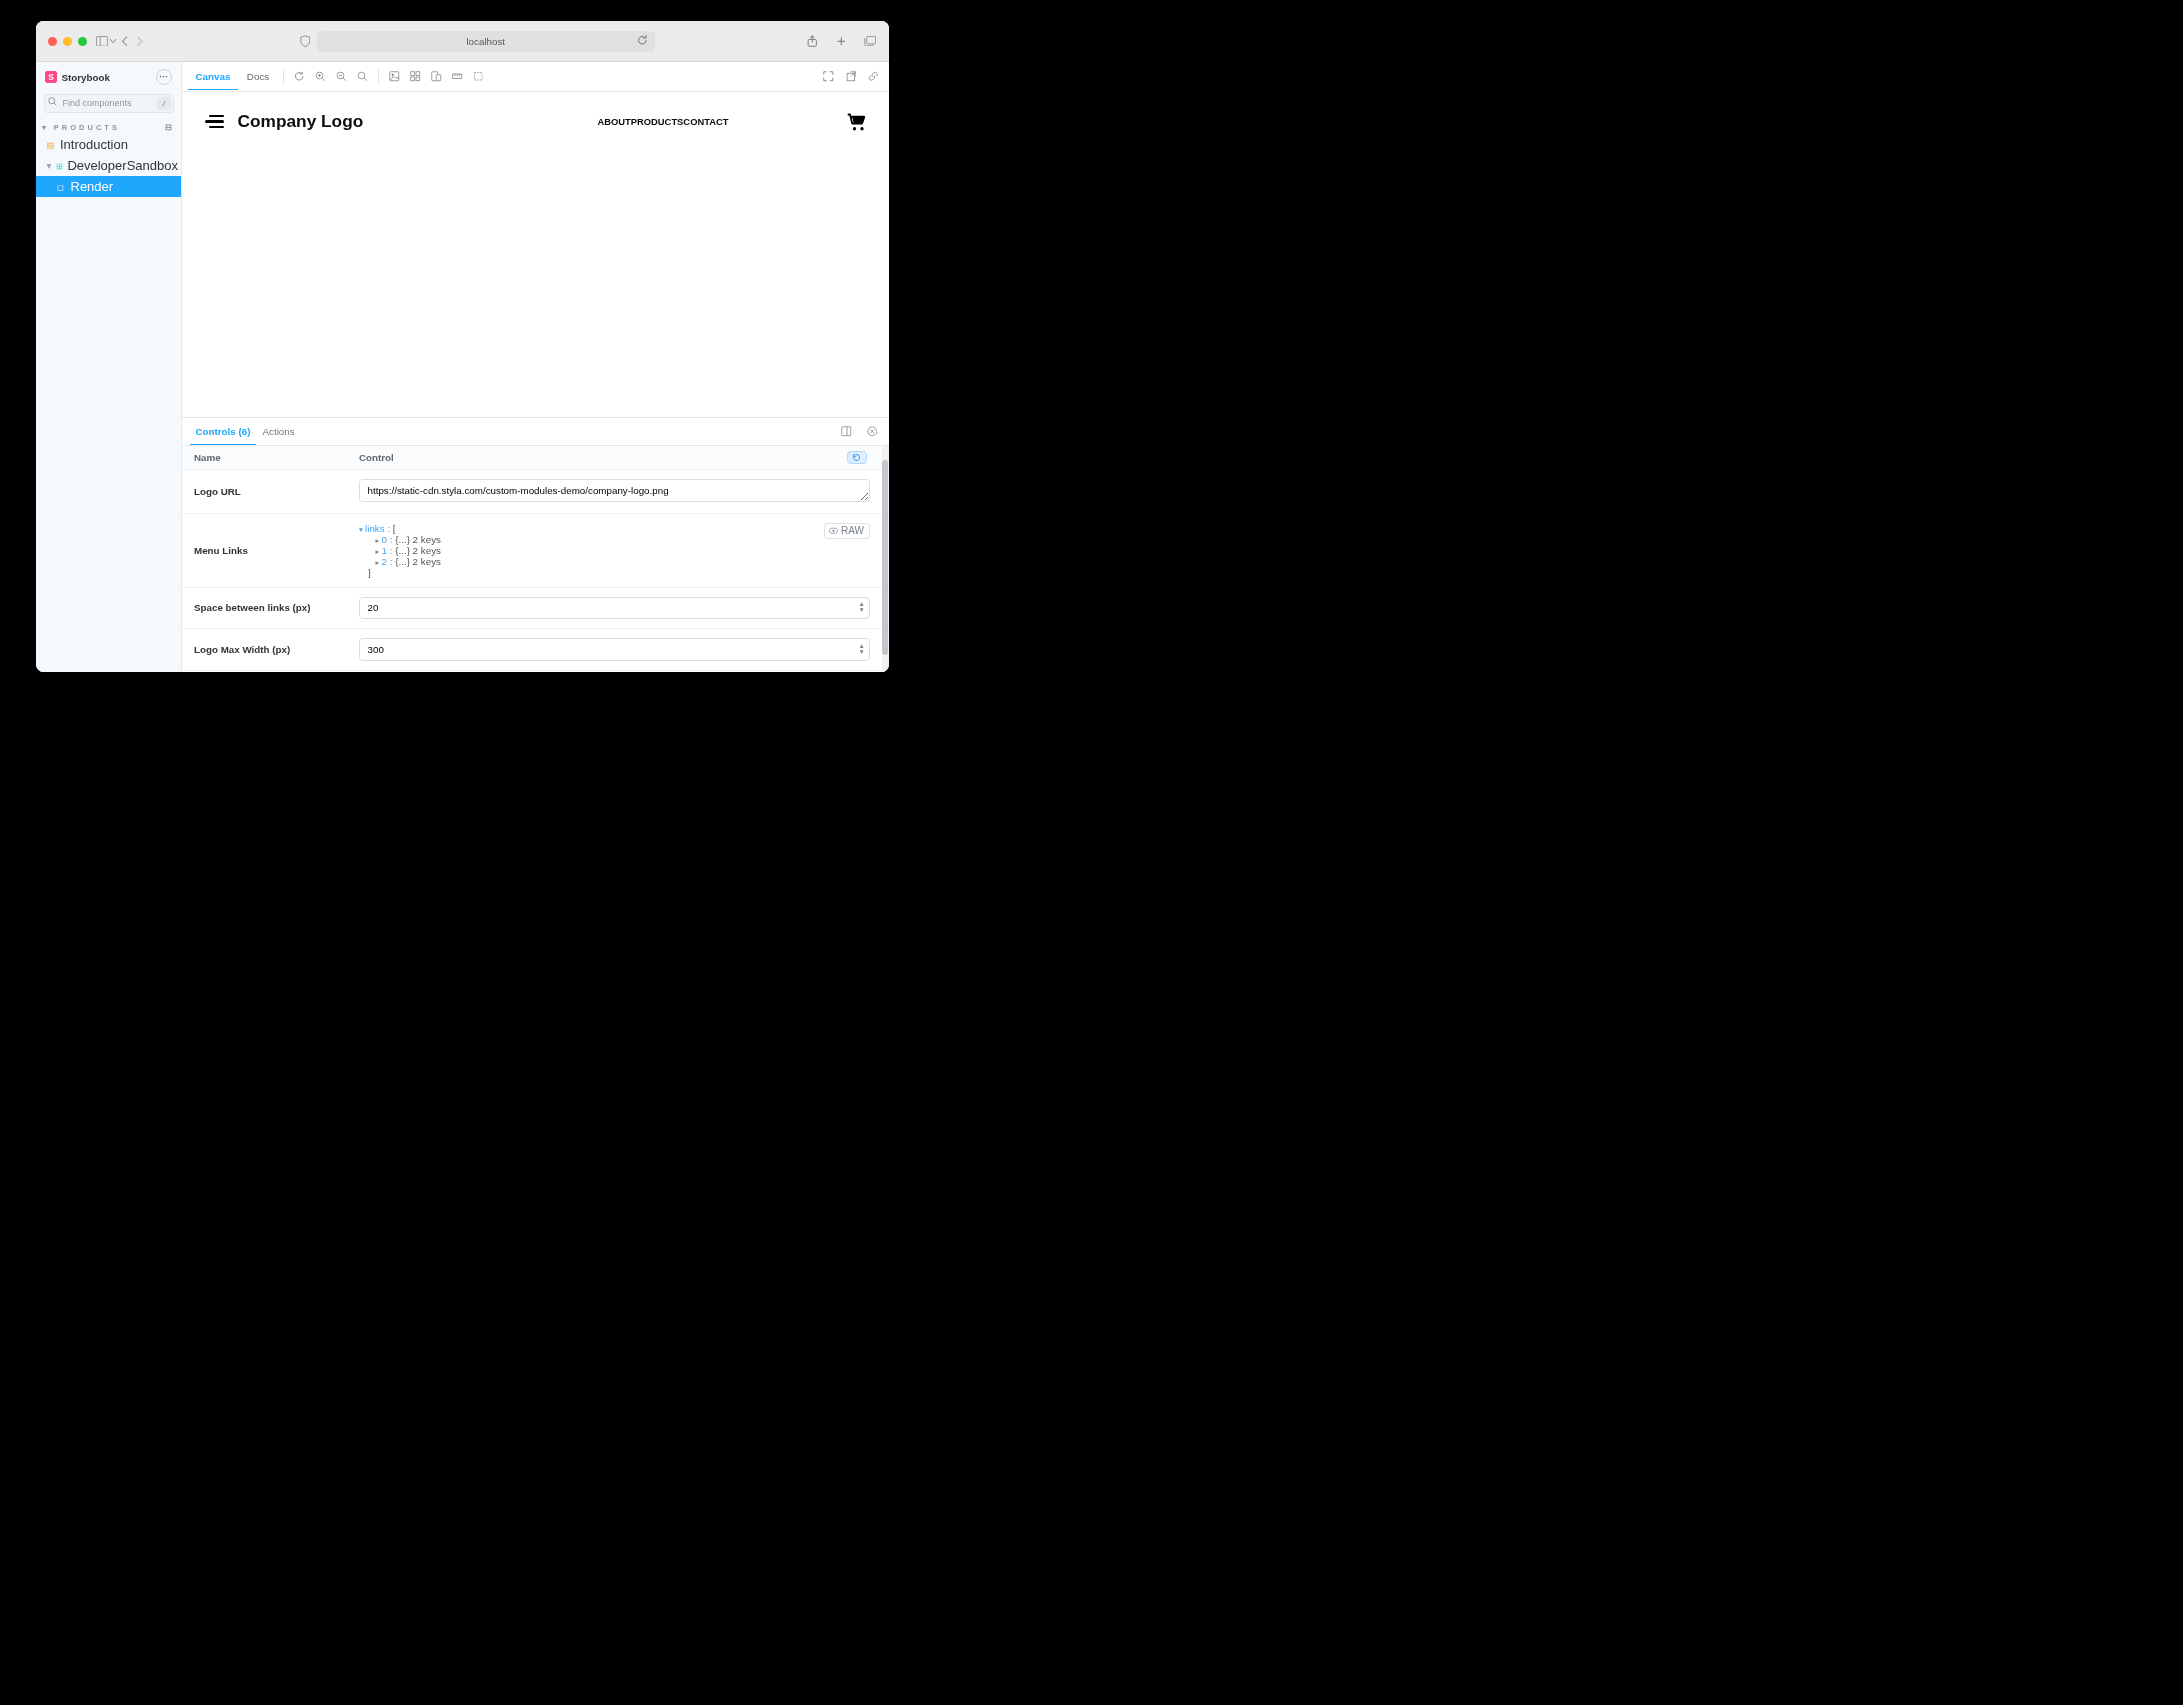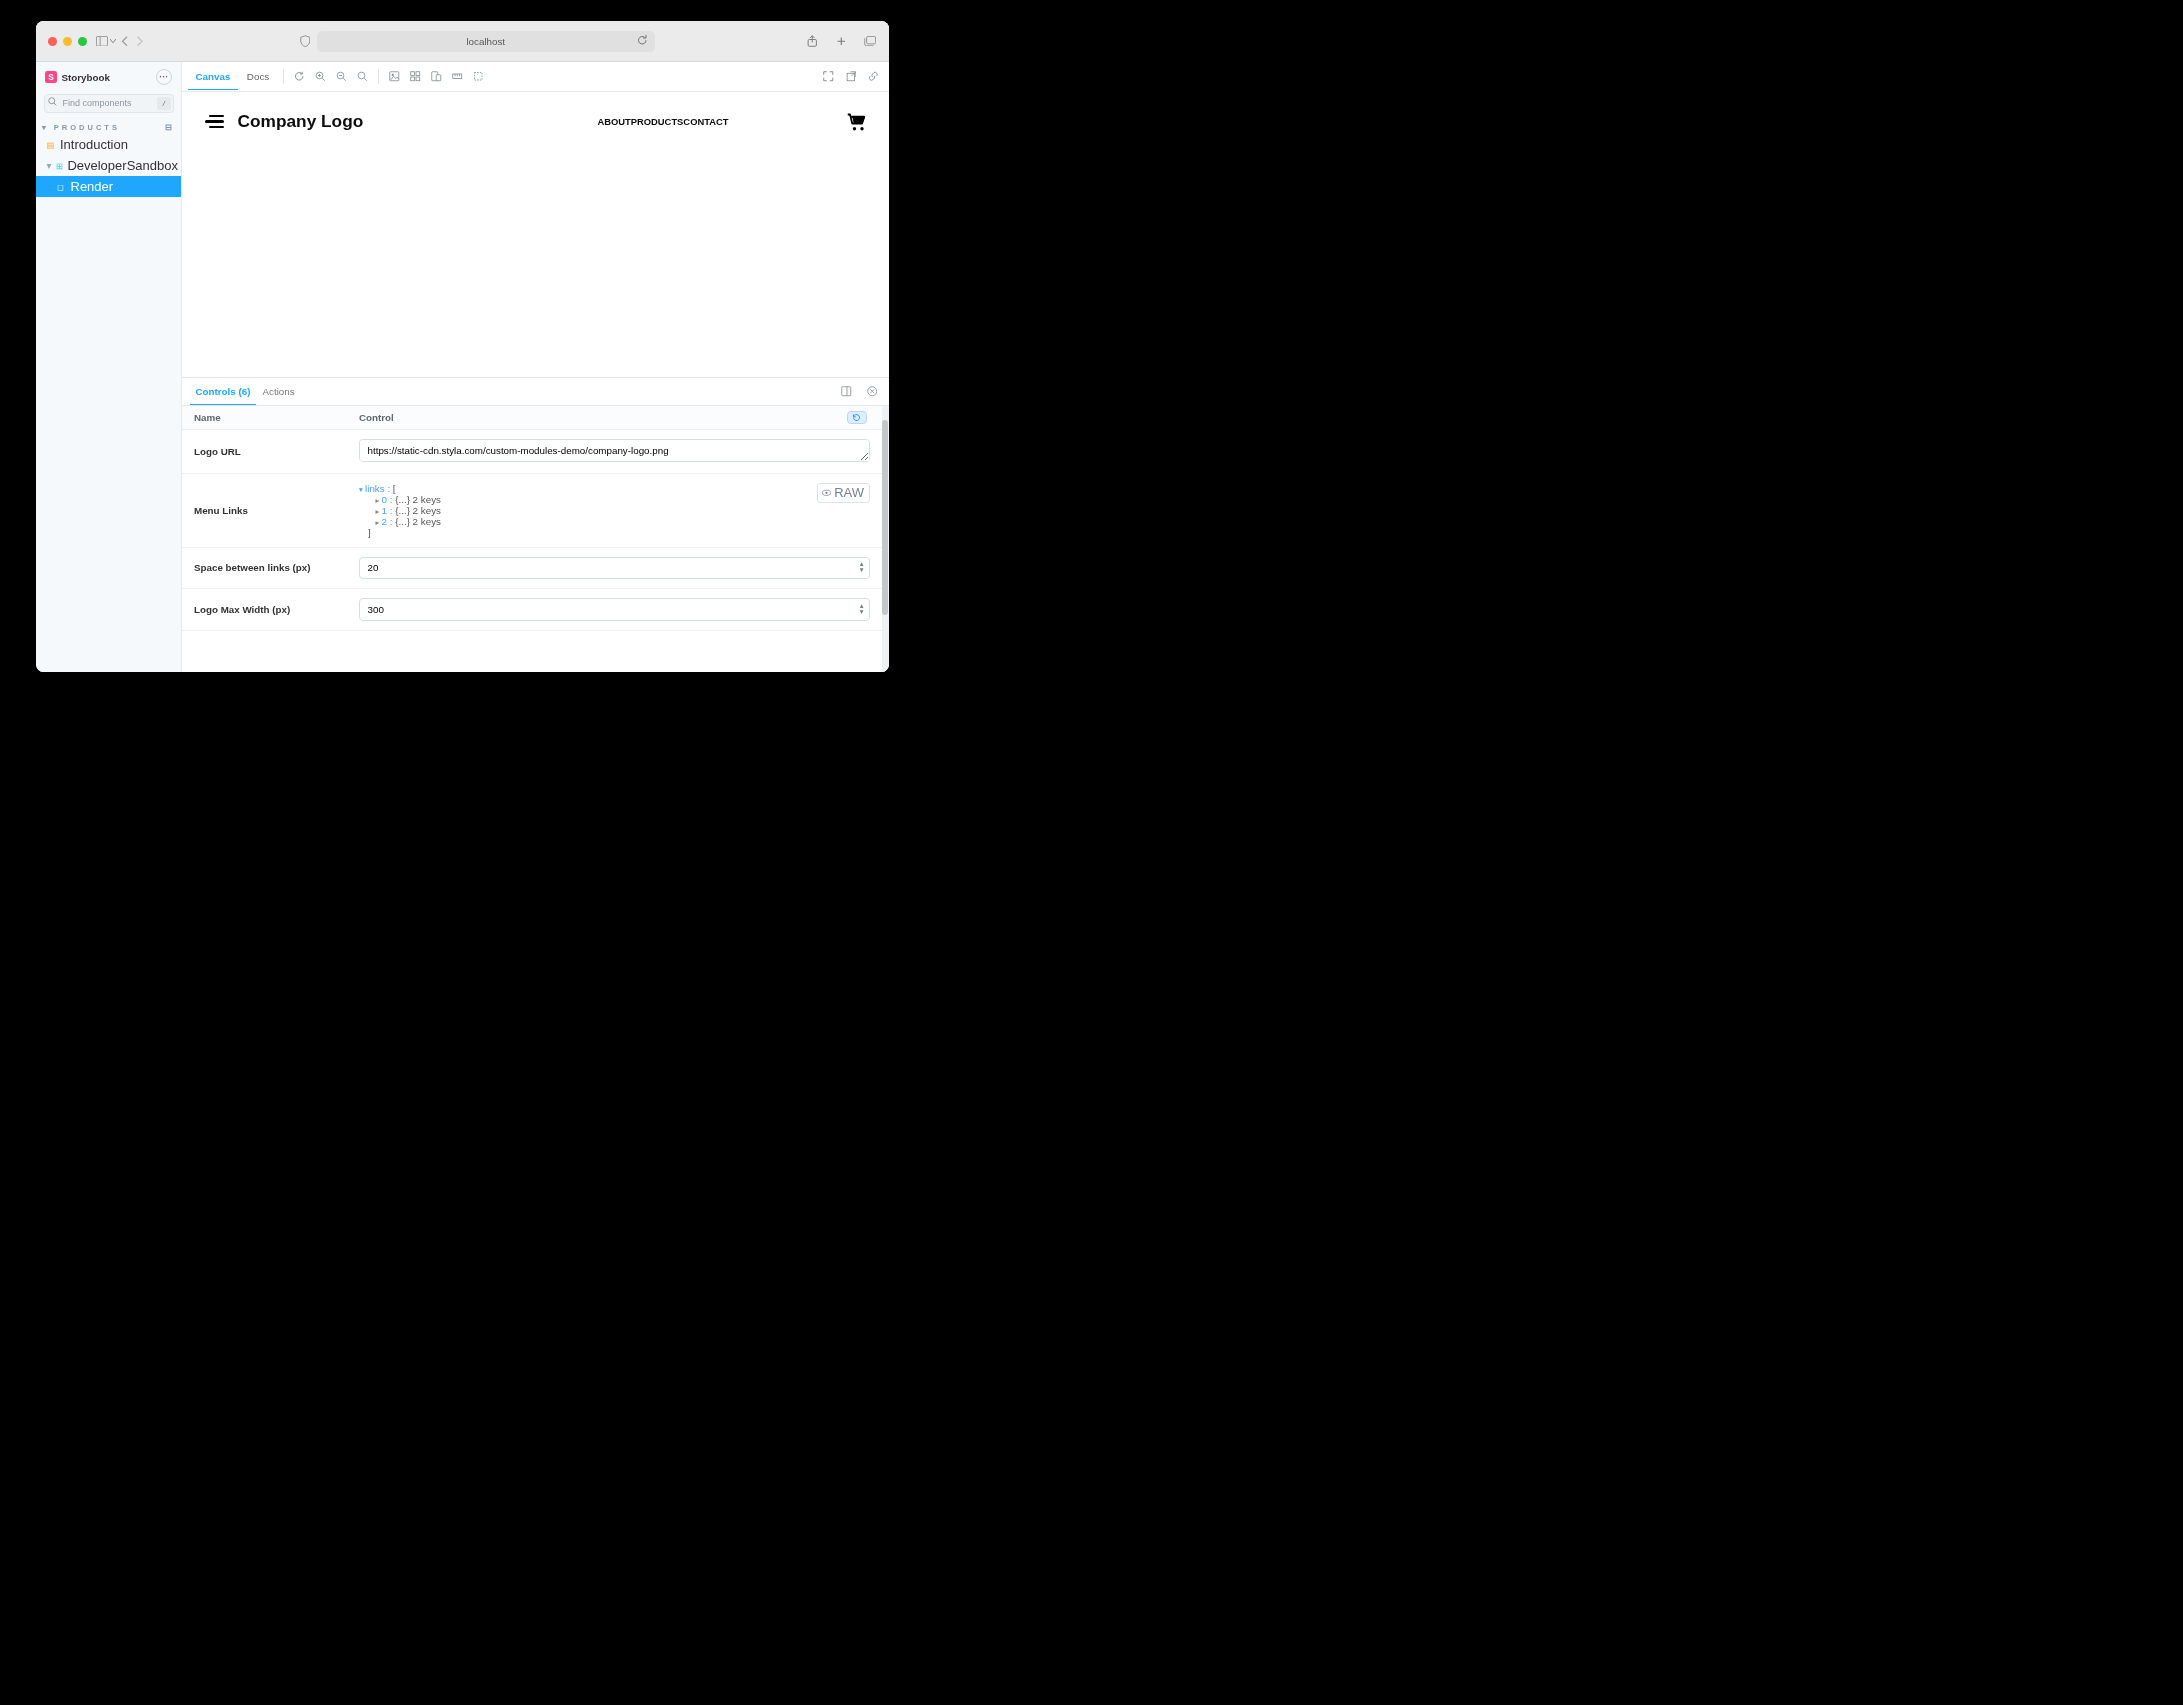--- a/index.html
+++ b/index.html
@@ -133,21 +133,21 @@
 .comp-menu-icon span:nth-child(1){ width:15px; margin-left:4.5px;}
 .comp-menu-icon span:nth-child(2){ width:19.5px;}
 .comp-menu-icon span:nth-child(3){ width:15px; margin-left:4.5px;}
 .company-logo { font-size:17.3px; font-weight:800; color:#0d0d0d;}
 .nav { margin-left:auto; display:flex; font-size:9.4px; font-weight:700; color:#0d0d0d;}
 .cart { margin-left:105px; font-size:18px; color:#000;}
 
 .addons {
   border-top:0.8px solid #e1e4e8;
   display:flex; flex-direction:column;
-  height: 295px;
+  height: 255px;
   background:#fff;
 }
 .addon-tabs { display:flex; align-items:center; border-bottom:0.8px solid #e5e7ea; padding: 0 7.5px;}
 .addon-tab { padding: 7.5px 6px; font-size:9.8px; color:#777; cursor:pointer;}
 .addon-tab.active { color:#1ea7fd; border-bottom:1.5px solid #1ea7fd; font-weight:600;}
 .addon-right { margin-left:auto; display:flex; gap:6px; color:#888;}
 .addon-body { flex:1; overflow:auto; display:flex;}
 .controls-table { flex:1; font-size:9.8px;}
 .ctrl-header {
   display:flex; padding: 6px 12px; border-bottom:0.8px solid #eceff2;
@@ -175,21 +175,21 @@
 .stepper { position:relative;}
 .stepper input {
   width:100%; border:0.8px solid #d8dde2; border-radius:3.8px;
   padding: 5.3px 7.5px; font-size:9.8px;
 }
 .stepper .arrows { position:absolute; right:6px; top:4.5px; color:#7a828a; font-size:7.5px; line-height:6px;}
 .json-tree { font-size:9.8px; color:#555; font-family:inherit; position:relative;}
 .json-tree .raw {
   position:absolute; right:0; top:0;
   border:0.8px solid #dfe3e7; border-radius:3px;
-  padding:1.5px 4.5px; font-size:13px; color:#7a828a;
+  padding:1.5px 4.5px; font-size:10px; color:#7a828a;
   display:flex; gap:3px; align-items:center;
 }
 .jk { color:#4aa3f2;}
 .jcaret { color:#4aa3f2; font-size:7.5px; margin-right:2.3px;}
 .scroll-ind {
   width:7.5px; background:#f0f1f2;
 }
 .scroll-thumb {
   width:5.3px; margin:0.8px; background:#c3c7cc; border-radius:3px; height:195px; margin-top:13.5px;
 }

